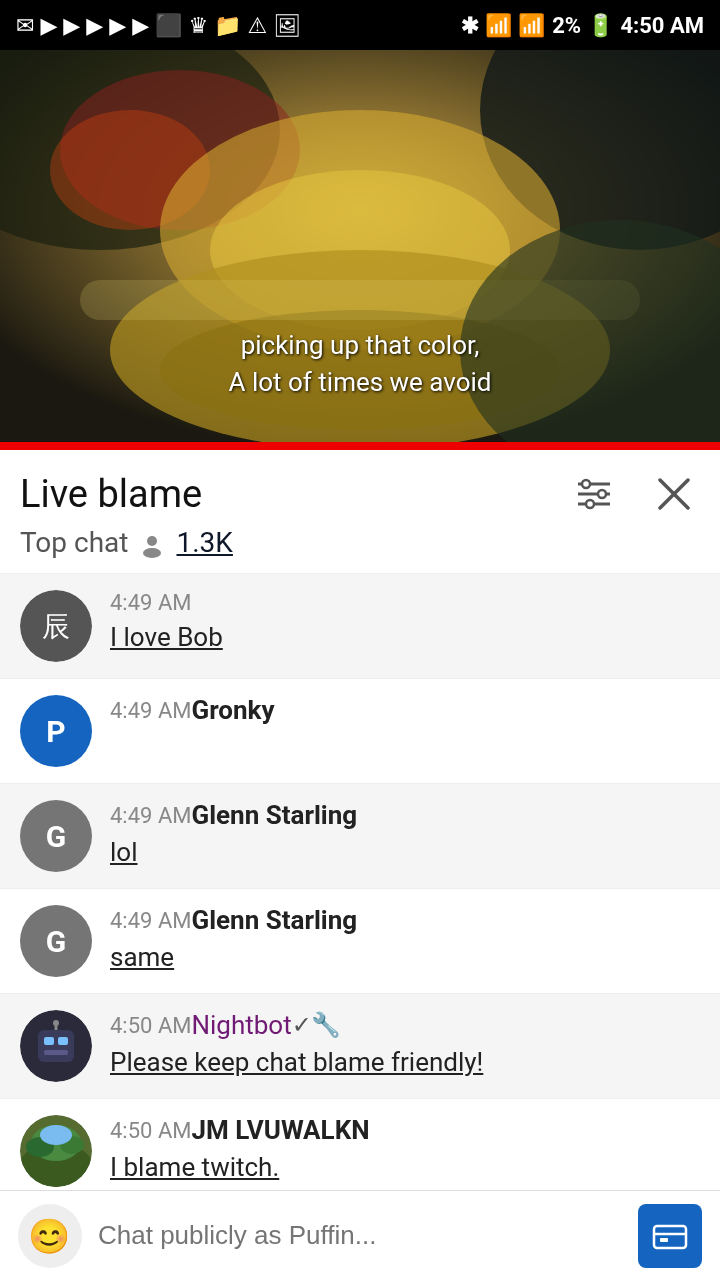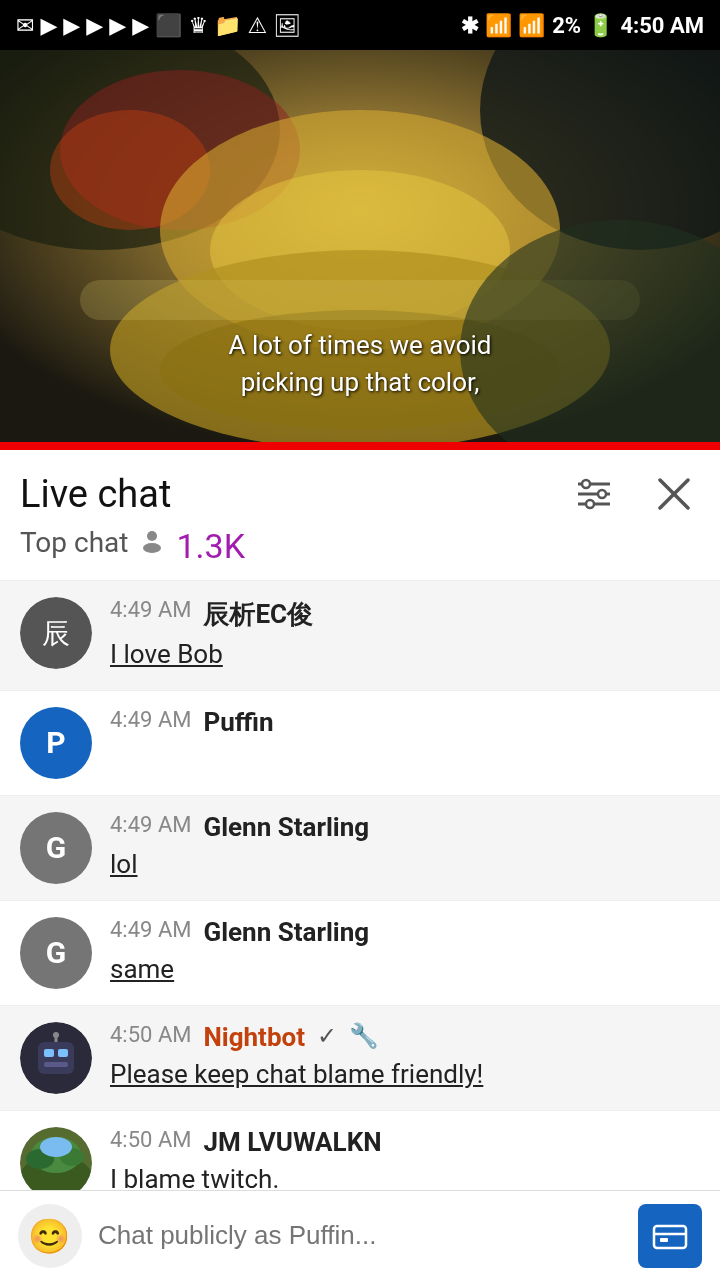--- a/index.html
+++ b/index.html
@@ -89,35 +89,36 @@
     .icon-btn {
       background: none;
       border: none;
       cursor: pointer;
       padding: 4px;
       display: flex;
       align-items: center;
     }
     .top-chat-row {
       display: flex;
-      align-items: flex-start;
+      align-items: flex-end;
       gap: 10px;
       margin-top: 6px;
     }
     .top-chat-label {
       font-size: 28px;
       color: #555;
     }
     .person-icon {
       font-size: 24px;
       color: #888;
     }
     .viewer-count {
-      font-size: 34px;
-      color: #a21caf;
+      font-size: 28px;
+      color: #0f172a;
+      text-decoration: underline;
     }
 
     
     .chat-messages {
       background: #f9f9f9;
       flex: 1;
       overflow-y: auto;
     }
     .chat-msg {
       display: flex;
@@ -152,38 +153,37 @@
       display: flex;
       align-items: center;
       justify-content: center;
     }
     .msg-content {
       flex: 1;
       min-width: 0;
     }
     .msg-meta {
       display: flex;
-      align-items: flex-start;
-      gap: 12px;
+      align-items: center;
       margin-bottom: 4px;
       flex-wrap: wrap;
     }
     .msg-time {
       font-size: 22px;
       color: #888;
     }
     .msg-author {
       font-size: 26px;
       font-weight: bold;
       color: #222;
     }
     .msg-author-blue {
       font-size: 26px;
-      font-weight: bold;
-      color: #c2410c;
+      font-weight: normal;
+      color: #701a75;
     }
     .msg-text {
       font-size: 26px;
       color: #222;
       line-height: 1.45;
       word-break: break-word;
       text-decoration: underline;
     }
     .checkmark {
       color: #555;
@@ -304,29 +304,29 @@
     <ellipse cx="360" cy="200" rx="150" ry="80" fill="#e8c840" opacity="0.5"></ellipse>
 
     <ellipse cx="360" cy="300" rx="250" ry="100" fill="#b09020" opacity="0.7"></ellipse>
     <ellipse cx="360" cy="320" rx="200" ry="60" fill="#8a7010" opacity="0.6"></ellipse>
 
     <rect x="80" y="230" width="560" height="40" fill="#e0d070" opacity="0.2" rx="20"></rect>
 
     <ellipse cx="620" cy="300" rx="160" ry="130" fill="#203020" opacity="0.6"></ellipse>
   </svg>
   <div class="video-overlay">
+    <div>picking up that color,</div>
     <div>A lot of times we avoid</div>
-    <div>picking up that color,</div>
   </div>
   <div class="video-red-bar"></div>
 </div>
 
 <div class="chat-header">
   <div class="chat-header-row1">
-    <span class="live-chat-title">Live chat</span>
+    <span class="live-chat-title">Live blame</span>
     <div class="header-icons">
 
       <button class="icon-btn">
         <svg width="44" height="44" viewBox="0 0 44 44" fill="none" xmlns="http://www.w3.org/2000/svg">
           <line x1="6" y1="12" x2="38" y2="12" stroke="#555" stroke-width="3"></line>
           <line x1="6" y1="22" x2="38" y2="22" stroke="#555" stroke-width="3"></line>
           <line x1="6" y1="32" x2="38" y2="32" stroke="#555" stroke-width="3"></line>
           <circle cx="14" cy="12" r="4" fill="#fff" stroke="#555" stroke-width="2.5"></circle>
           <circle cx="30" cy="22" r="4" fill="#fff" stroke="#555" stroke-width="2.5"></circle>
           <circle cx="18" cy="32" r="4" fill="#fff" stroke="#555" stroke-width="2.5"></circle>
@@ -358,32 +358,31 @@
   <div class="chat-msg chat-msg-alt">
     <div class="avatar-image">
       <svg width="72" height="72" viewBox="0 0 72 72">
         <circle cx="36" cy="36" r="36" fill="#555"></circle>
         <text x="36" y="46" text-anchor="middle" fill="#fff" font-size="28" font-family="Arial">辰</text>
       </svg>
     </div>
     <div class="msg-content">
       <div class="msg-meta">
         <span class="msg-time">4:49 AM</span>
-        <span class="msg-author">辰析EC俊</span>
       </div>
       <div class="msg-text">I love Bob</div>
     </div>
   </div>
 
   <div class="chat-msg">
     <div class="avatar avatar-blue">P</div>
     <div class="msg-content">
       <div class="msg-meta">
         <span class="msg-time">4:49 AM</span>
-        <span class="msg-author">Puffin</span>
+        <span class="msg-author">Gronky</span>
       </div>
     </div>
   </div>
 
   <div class="chat-msg chat-msg-alt">
     <div class="avatar avatar-gray">G</div>
     <div class="msg-content">
       <div class="msg-meta">
         <span class="msg-time">4:49 AM</span>
         <span class="msg-author">Glenn Starling</span>

